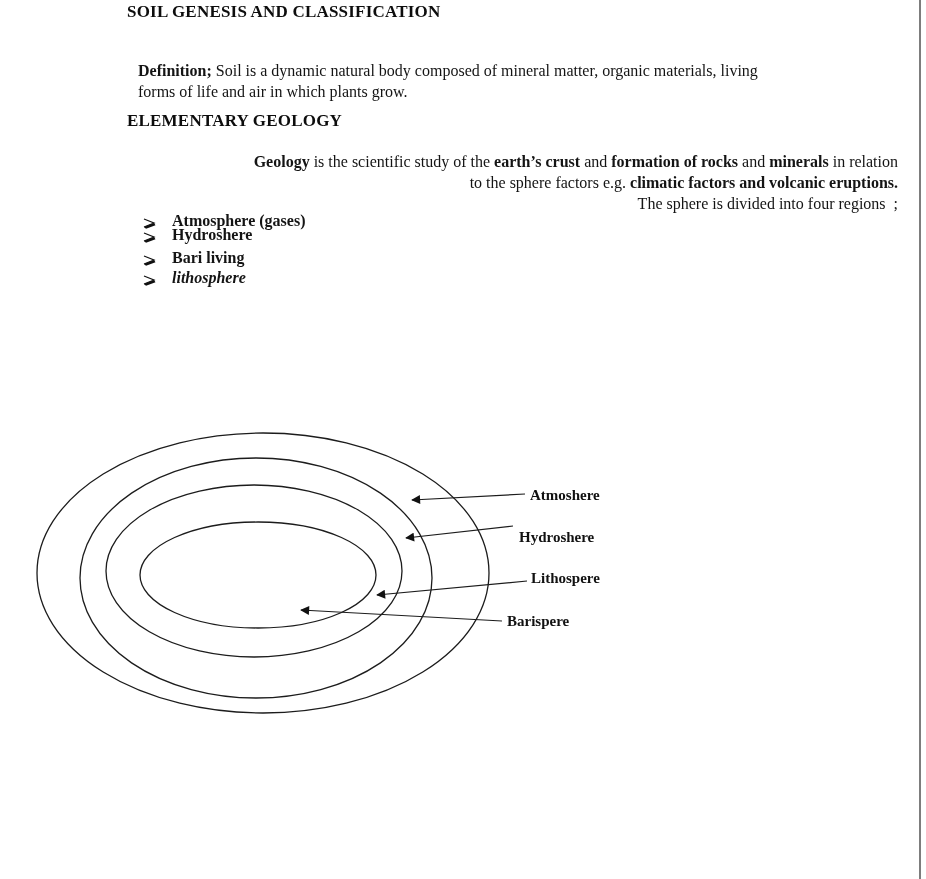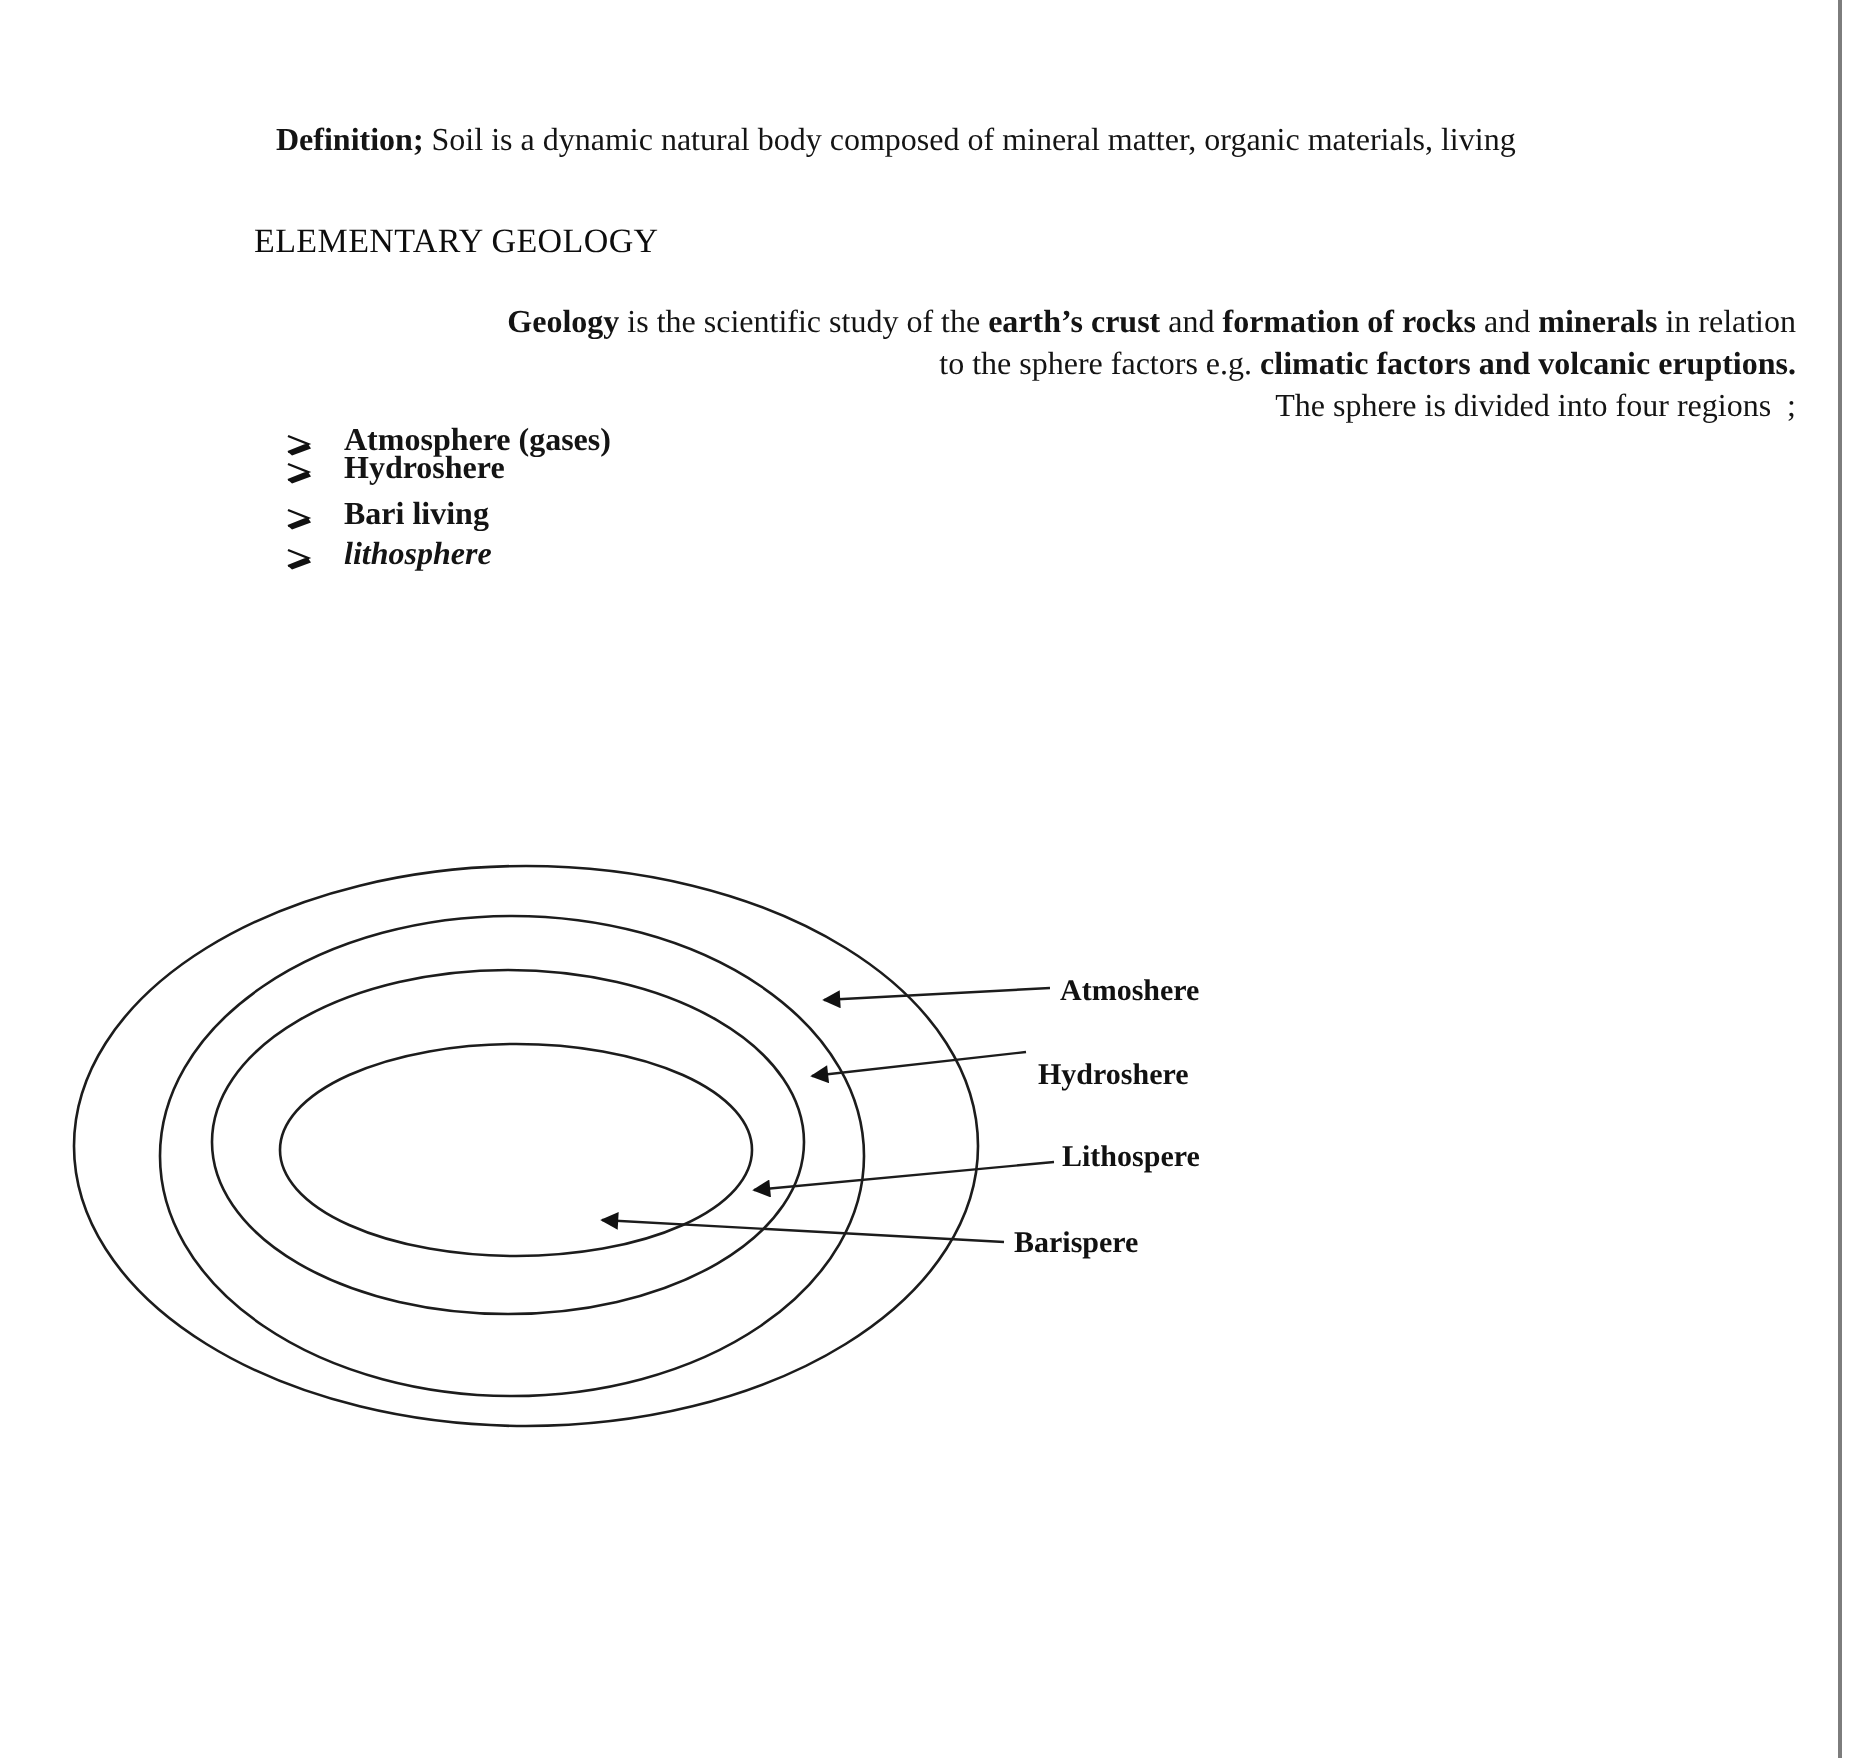--- a/index.html
+++ b/index.html
@@ -14,21 +14,21 @@
   .page-edge{
     position:absolute;right:5px;top:0;width:2px;height:879px;
     background:#7d7d7d;
   }
   h1.title{
     position:absolute;left:127px;top:2px;margin:0;
     font-size:17px;font-weight:bold;letter-spacing:.2px;color:#0d0d0d;
   }
   h2.heading{
     position:absolute;left:127px;top:111px;margin:0;
-    font-size:17px;font-weight:normal;letter-spacing:.2px;color:#0d0d0d;
+    font-size:17px;font-weight:bold;letter-spacing:.2px;color:#0d0d0d;
   }
   .para{
     position:absolute;left:127px;margin:11px;
     font-size:16px;line-height:21px;color:#141414;width:760px;
   }
   .p1{top:49px;}
   .p2{top:140px;text-align:right;}
   .b{font-weight:bold;}
   ul.bullets{list-style:none;margin:0;padding:0;}
   ul.bullets li{
@@ -50,22 +50,23 @@
     font-size:15px;font-weight:bold;fill:#111111;
   }
 </style>
 </head>
 <body>
 
 <div class="page">
 
   <div class="page-edge"></div>
 
+  <h1 class="title">SOIL GENESIS AND CLASSIFICATION</h1>
 
-  <p class="para p1"><span class="b">Definition;</span><span> Soil is a dynamic natural body composed of mineral matter, organic materials, living</span><br></p>
+  <p class="para p1"><span class="b">Definition;</span><span> Soil is a dynamic natural body composed of mineral matter, organic materials, living</span><br><span>forms of life and air in which plants grow.</span></p>
 
   <h2 class="heading">ELEMENTARY GEOLOGY</h2>
 
   <p class="para p2"><span class="b">Geology</span><span> is the scientific study of the </span><span class="b">earth’s crust</span><span> and </span><span class="b">formation of rocks</span><span> and </span><span class="b">minerals</span><span> in relation</span><br><span>to the sphere factors e.g. </span><span class="b">climatic factors and volcanic eruptions.</span><br><span>The sphere is divided into four regions&nbsp; ;</span></p>
 
   <ul class="bullets">
     <li class="li-0"><span class="arrow-bullet"><svg width="13" height="11" viewBox="0 0 13 11">
             <path d="M1 1 L11 5 L1 9" fill="none" stroke="#111" stroke-width="1.2"></path>
             <path d="M1 9 L11 5 L12.5 7.2 L3 10.8 Z" fill="#111"></path>
           </svg></span><span>Atmosphere (gases)</span></li>

